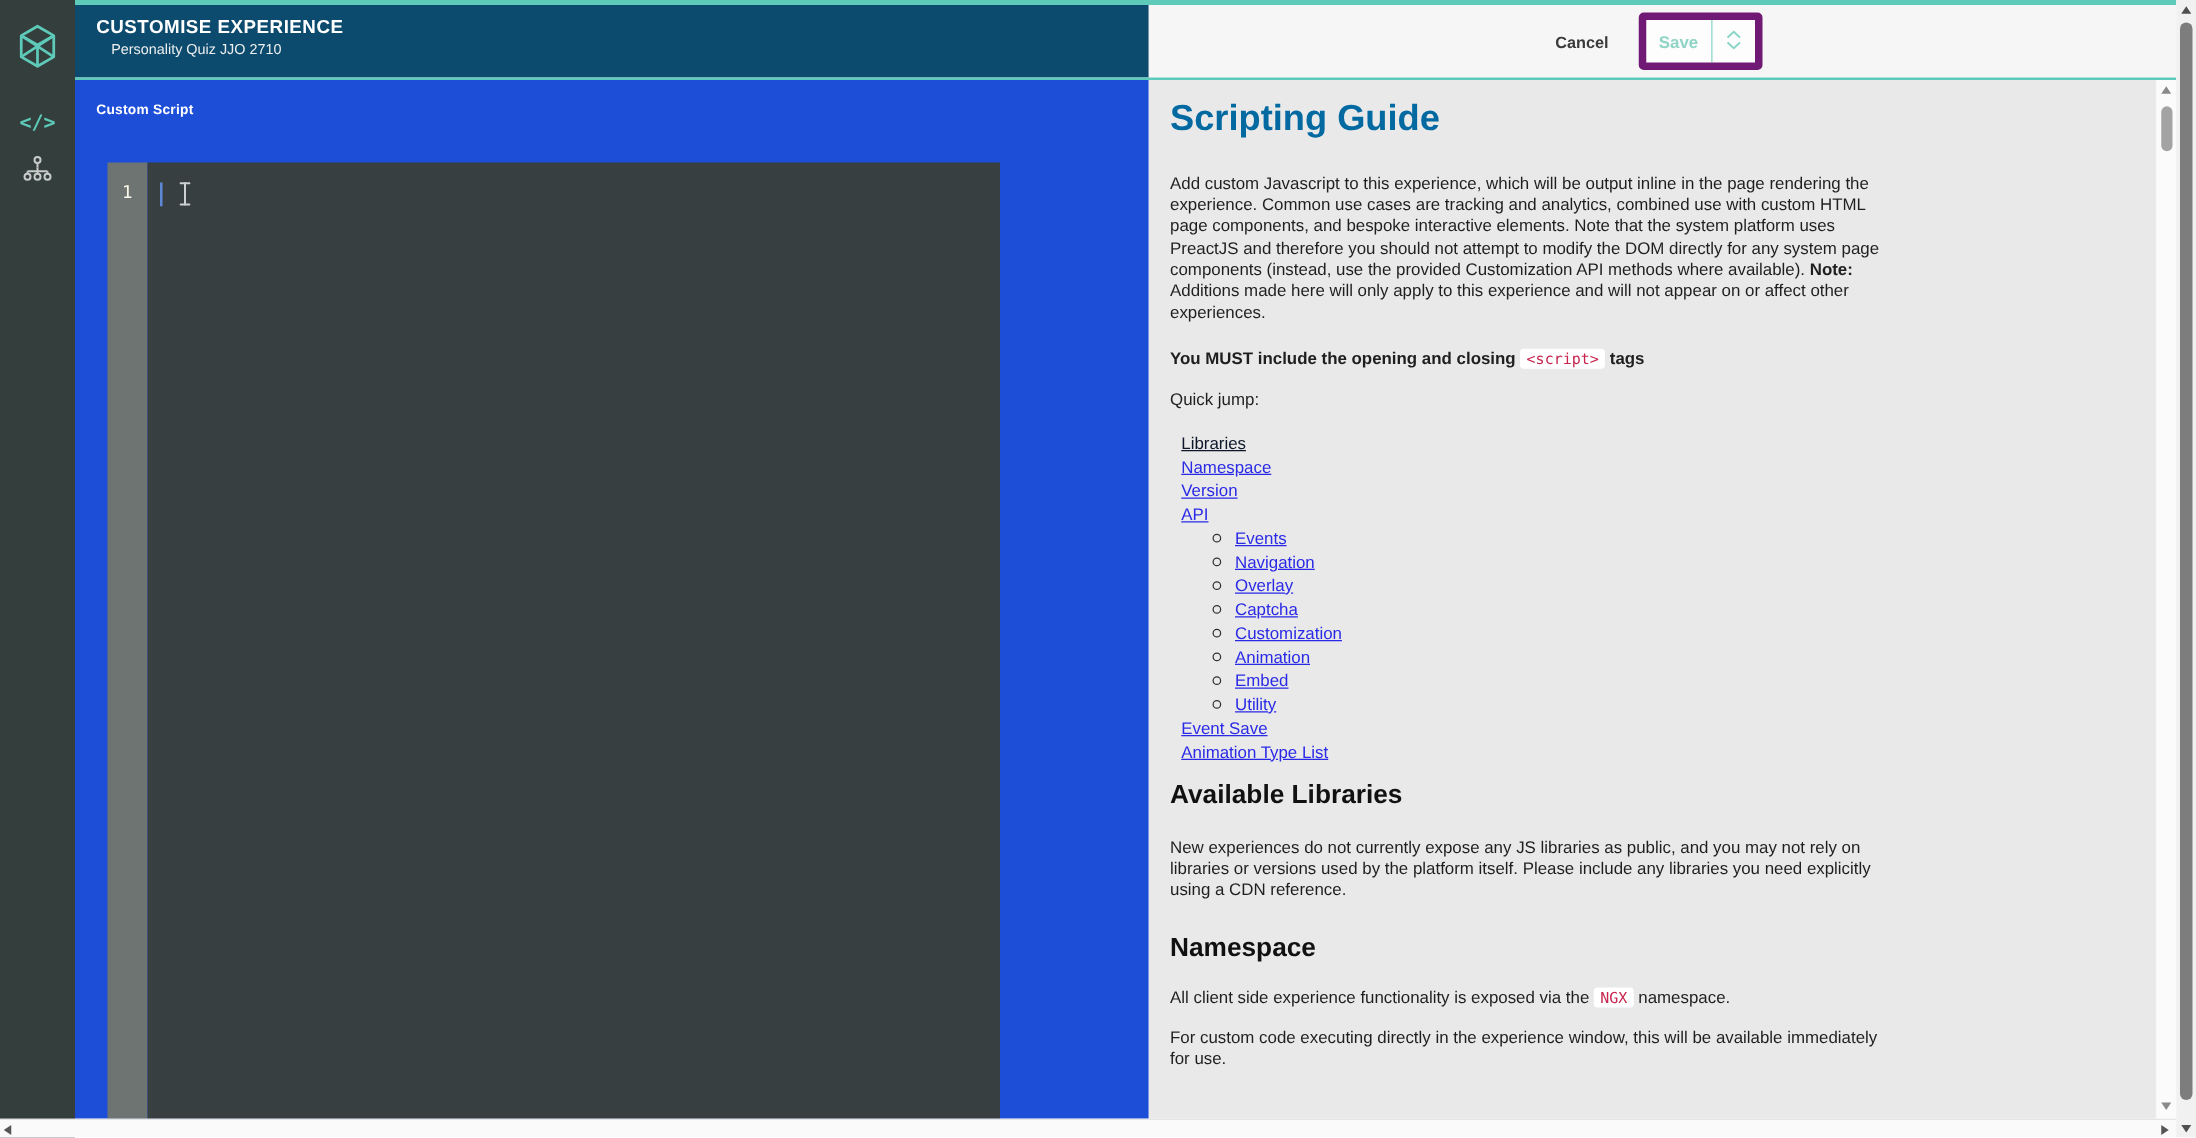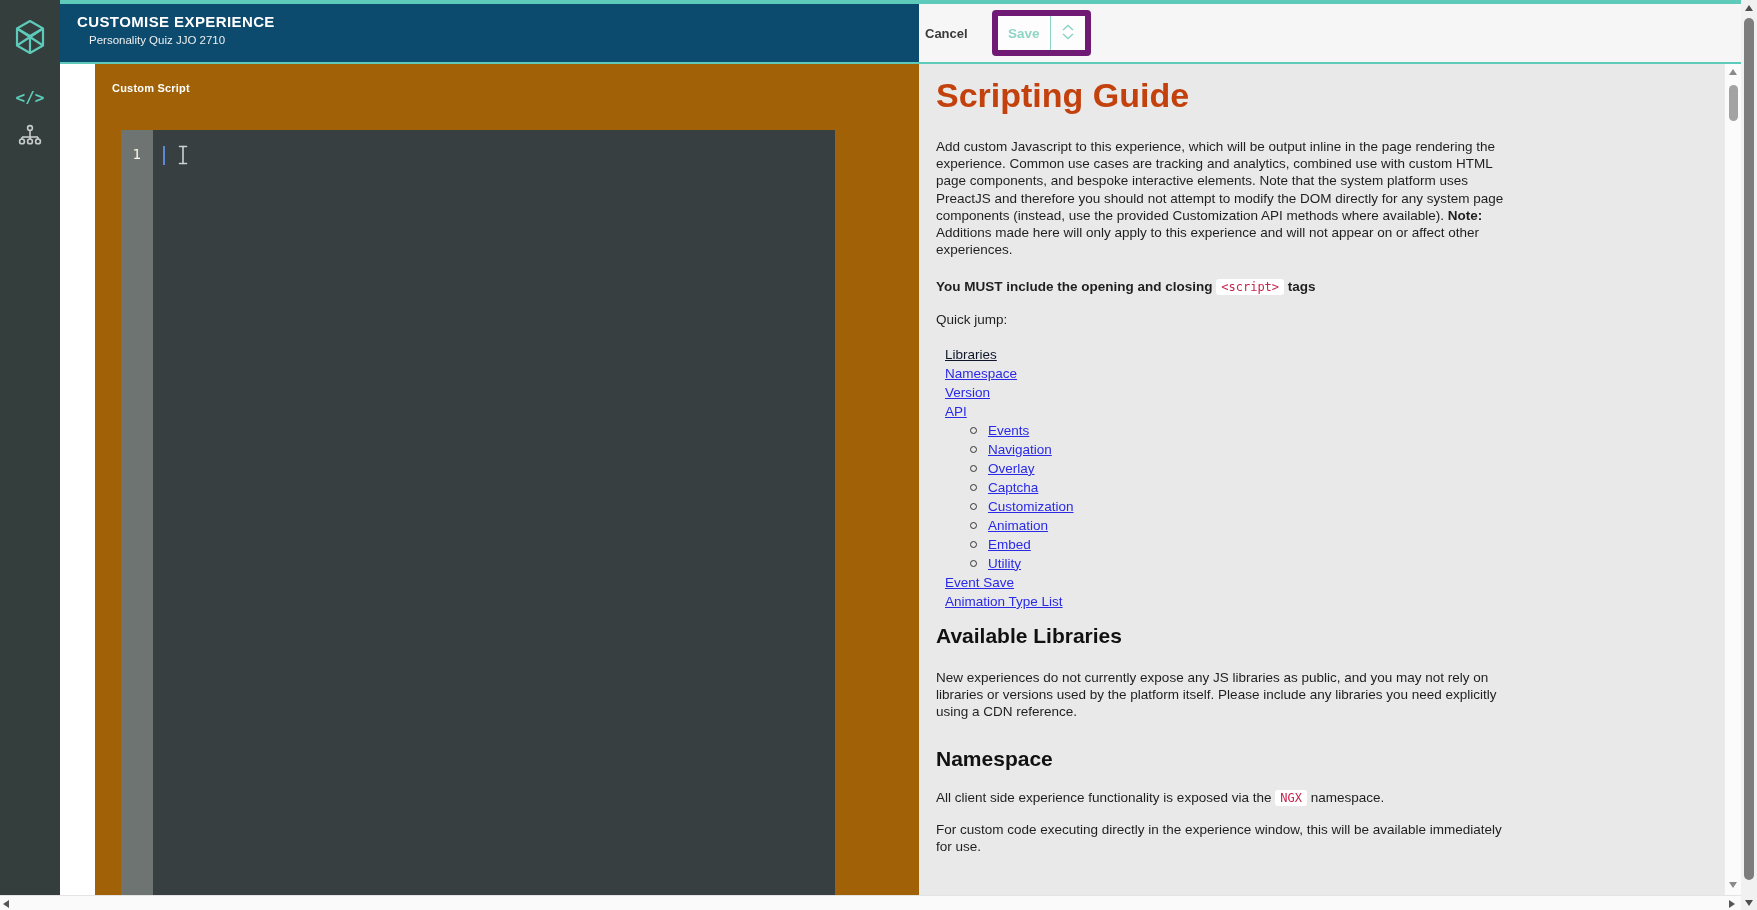--- a/index.html
+++ b/index.html
@@ -5,47 +5,47 @@
   html,body{margin:0;padding:0;background:#fff;}
   body{font-family:"Liberation Sans", sans-serif; width:1757px; height:910px; overflow:hidden; position:relative;}
   .abs{position:absolute;}
 
   
   #teal-strip{left:60px;top:0;width:1681px;height:4px;background:#5ecab9;}
   #header-bar{left:60px;top:4px;width:859px;height:58px;background:#0c4a6e;}
   #header-titles{left:17px;top:9px;color:#fff;}
   #header-title{font-size:15px;font-weight:bold;letter-spacing:.4px;line-height:18px;}
   #header-subtitle{font-size:11.5px;color:#eef0ef;line-height:15px;margin-top:2px;padding-left:12px;}
-  #top-white-bar{left:919px;top:4px;width:822px;height:58px;background:#f6f6f6;display:flex;align-items:center;justify-content:flex-start;gap:18px;padding-right:12px;box-sizing:border-box;}
+  #top-white-bar{left:919px;top:4px;width:822px;height:58px;background:#f6f6f6;display:flex;align-items:center;justify-content:center;gap:18px;padding-right:12px;box-sizing:border-box;}
   #teal-line{left:0;top:62px;width:1741px;height:2px;background:#5ecab9;}
 
   #cancel-button{font-size:13px;font-weight:600;color:#3a3a3a;background:none;border:none;cursor:pointer;}
   #save-split{display:flex;height:34px;border:6px solid #701a75;border-radius:4px;background:#fdfdfd;overflow:hidden;}
   #save-button{width:52px;border:none;background:none;color:#8fd4c5;font-weight:bold;font-size:13.5px;cursor:pointer;}
   #save-divider{width:1px;background:#8bd5c7;}
   #save-chevron-button{width:34px;border:none;background:none;display:flex;align-items:center;justify-content:center;cursor:pointer;}
 
   
   #left-rail{left:0;top:0;width:60px;height:910px;background:#343e3c;}
   #logo{left:12px;top:18px;width:36px;height:38px;}
   #rail-code-icon{left:0;top:82px;width:60px;height:30px;display:flex;align-items:center;justify-content:center;color:#5ecab9;font-family:"DejaVu Sans Mono", monospace;font-size:16px;font-weight:bold;cursor:pointer;}
   #rail-sitemap-icon{left:0;top:122px;width:60px;height:30px;display:flex;align-items:center;justify-content:center;cursor:pointer;}
 
   
-  #editor-pane{left:60px;top:64px;width:859px;height:831px;background:#a16207;margin-left:35px;}
+  #editor-pane{left:60px;top:64px;width:859px;height:831px;background:#1d4ed8;}
   #editor-pane-title{left:17px;top:18px;color:#fff;font-size:11px;font-weight:bold;letter-spacing:.2px;}
   #code-editor{left:26px;top:66px;width:714px;height:765px;display:flex;cursor:text;}
   #gutter{width:32px;background:#6d7472;color:#faf8e9;font-family:"DejaVu Sans Mono", monospace;font-size:14px;text-align:right;box-sizing:border-box;padding:16px 12px 0 0;}
   #code-area{flex:1;background:#373f41;position:relative;}
   #caret{position:absolute;left:10px;top:16px;width:2px;height:19px;background:#5e87d6;}
   #ibeam{position:absolute;left:24px;top:15px;}
 
   
   #doc-panel{left:919px;top:64px;width:805px;height:831px;background:#e9e9e9;box-sizing:border-box;padding:14px 203px 0 17px;overflow:hidden;color:#1f1f1f;}
-  #doc-panel h1{margin:0;font-size:34px;line-height:34px;font-weight:bold;color:#c2410c;}
+  #doc-panel h1{margin:0;font-size:29px;line-height:34px;font-weight:bold;color:#0369a1;}
   #doc-panel h2{margin:0;font-size:21px;line-height:26px;font-weight:bold;color:#111;}
   #doc-panel p{margin:0;font-size:13.5px;line-height:17.2px;}
   .m26{margin-top:26px!important;} .m20{margin-top:20px!important;} .m14{margin-top:14px!important;}
   .m17{margin-top:17px!important;} .m13{margin-top:13px!important;} .m12{margin-top:12px!important;}
   .bold{font-weight:bold;}
   .chip{font-family:"DejaVu Sans Mono", monospace;font-size:12px;color:#c7254e;background:#ffffff;border-radius:3px;padding:1px 5px;}
   #quick-jump{margin-top:17px;}
   .qj-row{line-height:19px;font-size:13.5px;}
   .qj-top{margin-left:9px;}
   .qj-sub{margin-left:34px;display:flex;align-items:center;gap:11px;}

